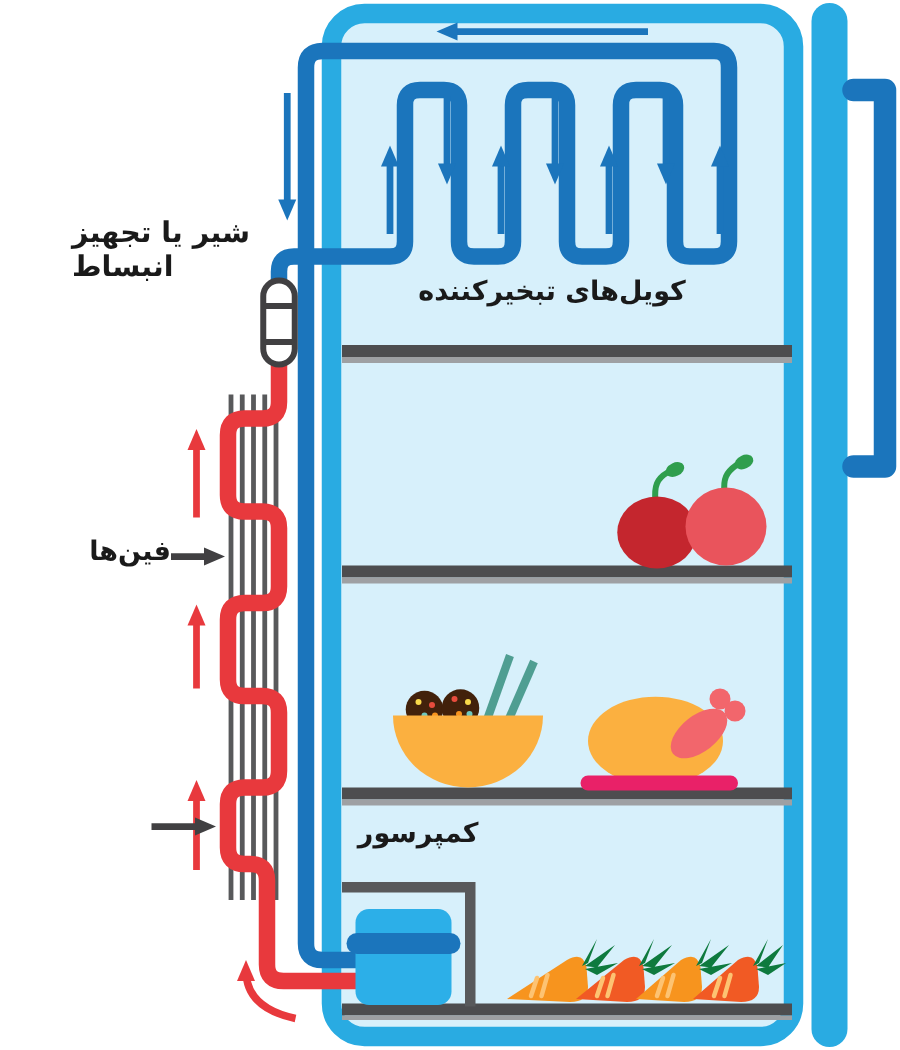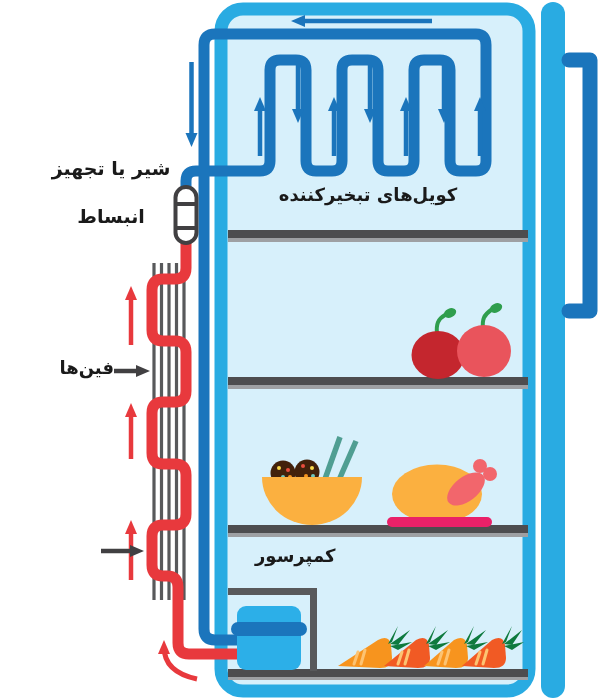--- a/index.html
+++ b/index.html
@@ -1,25 +1,25 @@
 <!DOCTYPE html>
 <html style="--fridge_blue: #29ABE2; --compressor_blue: #2CAFE8; --pipe_blue: #1B75BC; --pipe_red: #E8393D; --interior: #D7F0FB; --gray_dark: #4D4D4F; --gray_mid: #58595B; --gray_light: #9EA0A3; --outline_dark: #414042; --text: #1A1A1A; --food_yellow: #FBB040; --apple_dark: #C4262E; --apple_light: #E9545C; --green: #2F9E4D; --leaf_green: #0E7A3E; --teal: #4F9E92; --brown: #42210B; --pink: #F2666C; --magenta: #E92168; --carrot_orange: #F7941E; --carrot_red: #F15A24; --carrot_stripe: #FDC372;"><head>
 <meta charset="utf-8">
 <style>
   html,body{margin:0;padding:0;background:#ffffff;}
   body{width:600px;height:700px;font-family:"DejaVu Sans",sans-serif;}
   .stage{position:relative;width:600px;height:700px;overflow:hidden;}
   .stage svg{position:absolute;left:0;top:0;}
   .lbl{position:absolute;font-weight:700;color:var(--text);direction:rtl;
        white-space:pre-line;font-family:"DejaVu Sans",sans-serif;}
-  #lbl-expansion{left:48px;top:144px;width:126px;font-size:19px;line-height:48px;text-align:center;}
+  #lbl-expansion{left:48px;top:144px;width:126px;font-size:19px;line-height:23px;text-align:left;}
   #lbl-evaporator{left:258px;top:184px;width:220px;font-size:18px;text-align:center;}
   #lbl-fins{left:28px;top:357px;width:86px;font-size:18px;text-align:right;}
   #lbl-condenser{left:24px;top:518px;width:94px;font-size:18px;line-height:31px;text-align:left;}
-  #lbl-compressor{left:227px;top:545px;width:92px;font-size:18px;text-align:left;margin-left:28px;}
+  #lbl-compressor{left:227px;top:545px;width:92px;font-size:18px;text-align:right;}
 
   .wall{fill:var(--interior);stroke:var(--fridge_blue);stroke-width:13;}
   .doorbar{fill:var(--fridge_blue);}
   .handle{fill:none;stroke:var(--pipe_blue);stroke-width:15;stroke-linejoin:round;stroke-linecap:round;}
   .shelf-top{fill:var(--gray_dark);}
   .shelf-bot{fill:var(--gray_light);}
   .enclosure{fill:none;stroke:var(--gray_mid);stroke-width:7;}
   .fin{stroke:var(--gray_mid);stroke-width:3.2;}
   .pipe-b{fill:none;stroke:var(--pipe_blue);stroke-width:11;}
   .pipe-r{fill:none;stroke:var(--pipe_red);stroke-width:11;}

